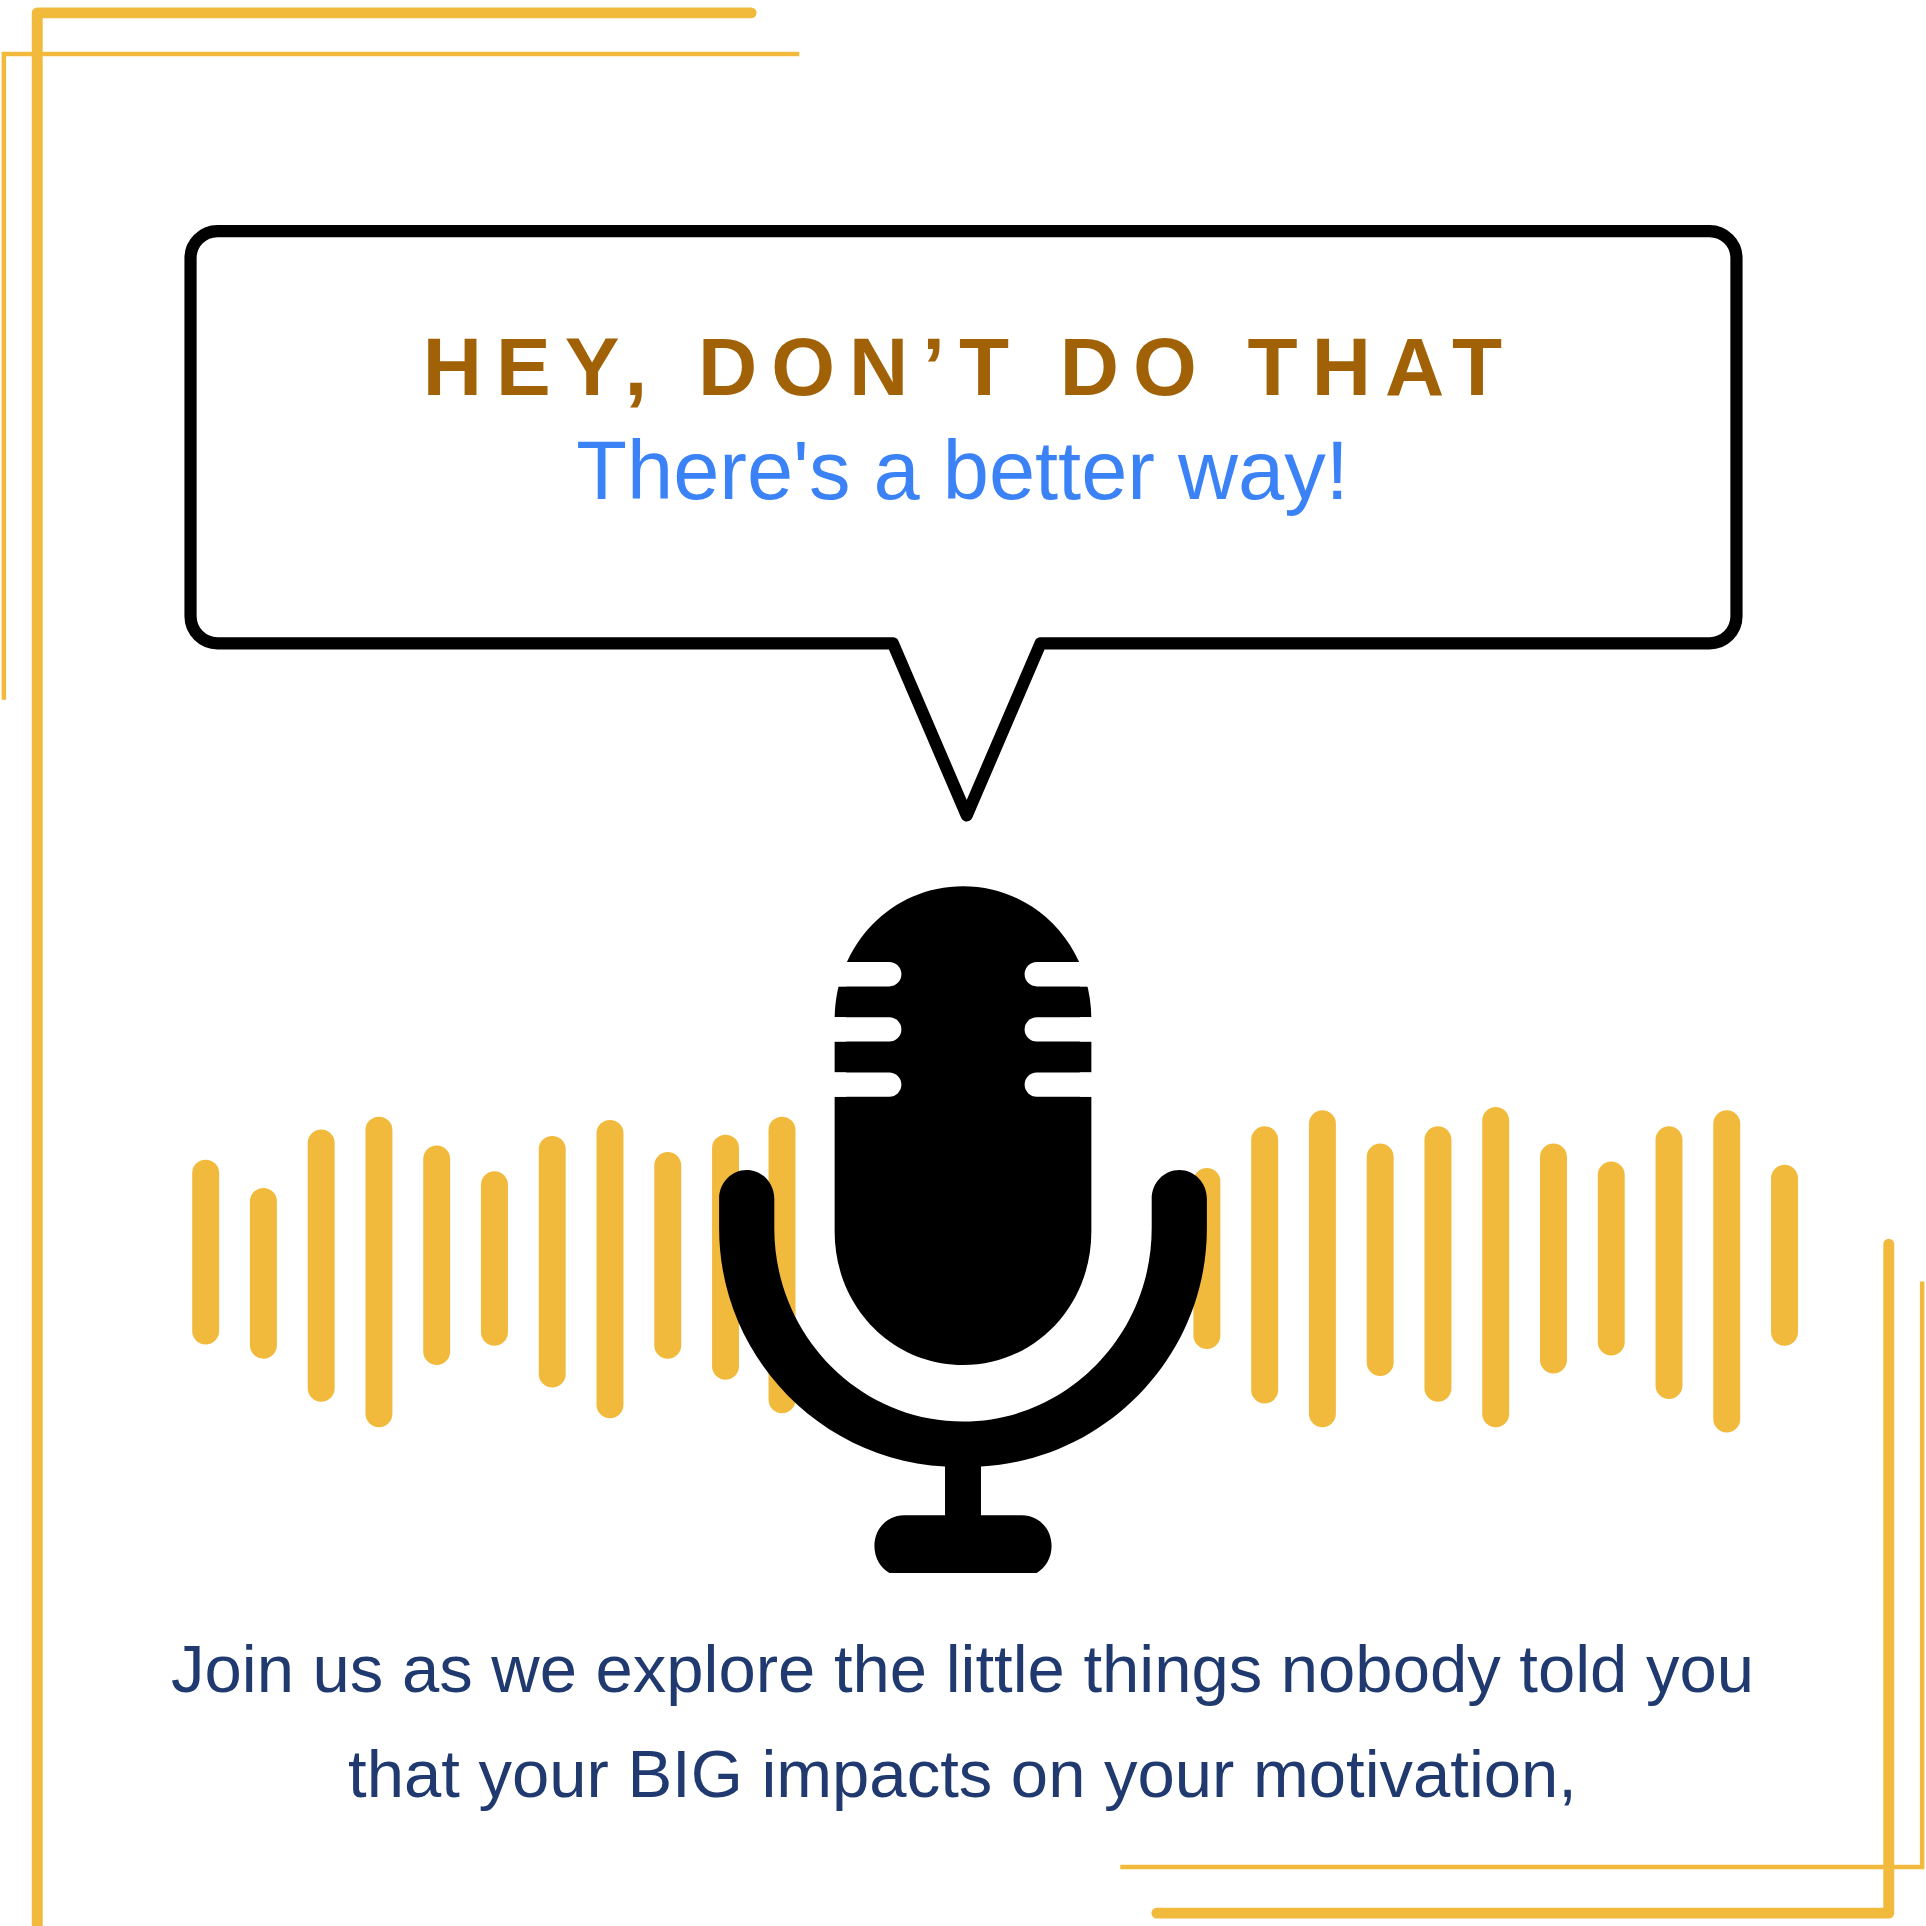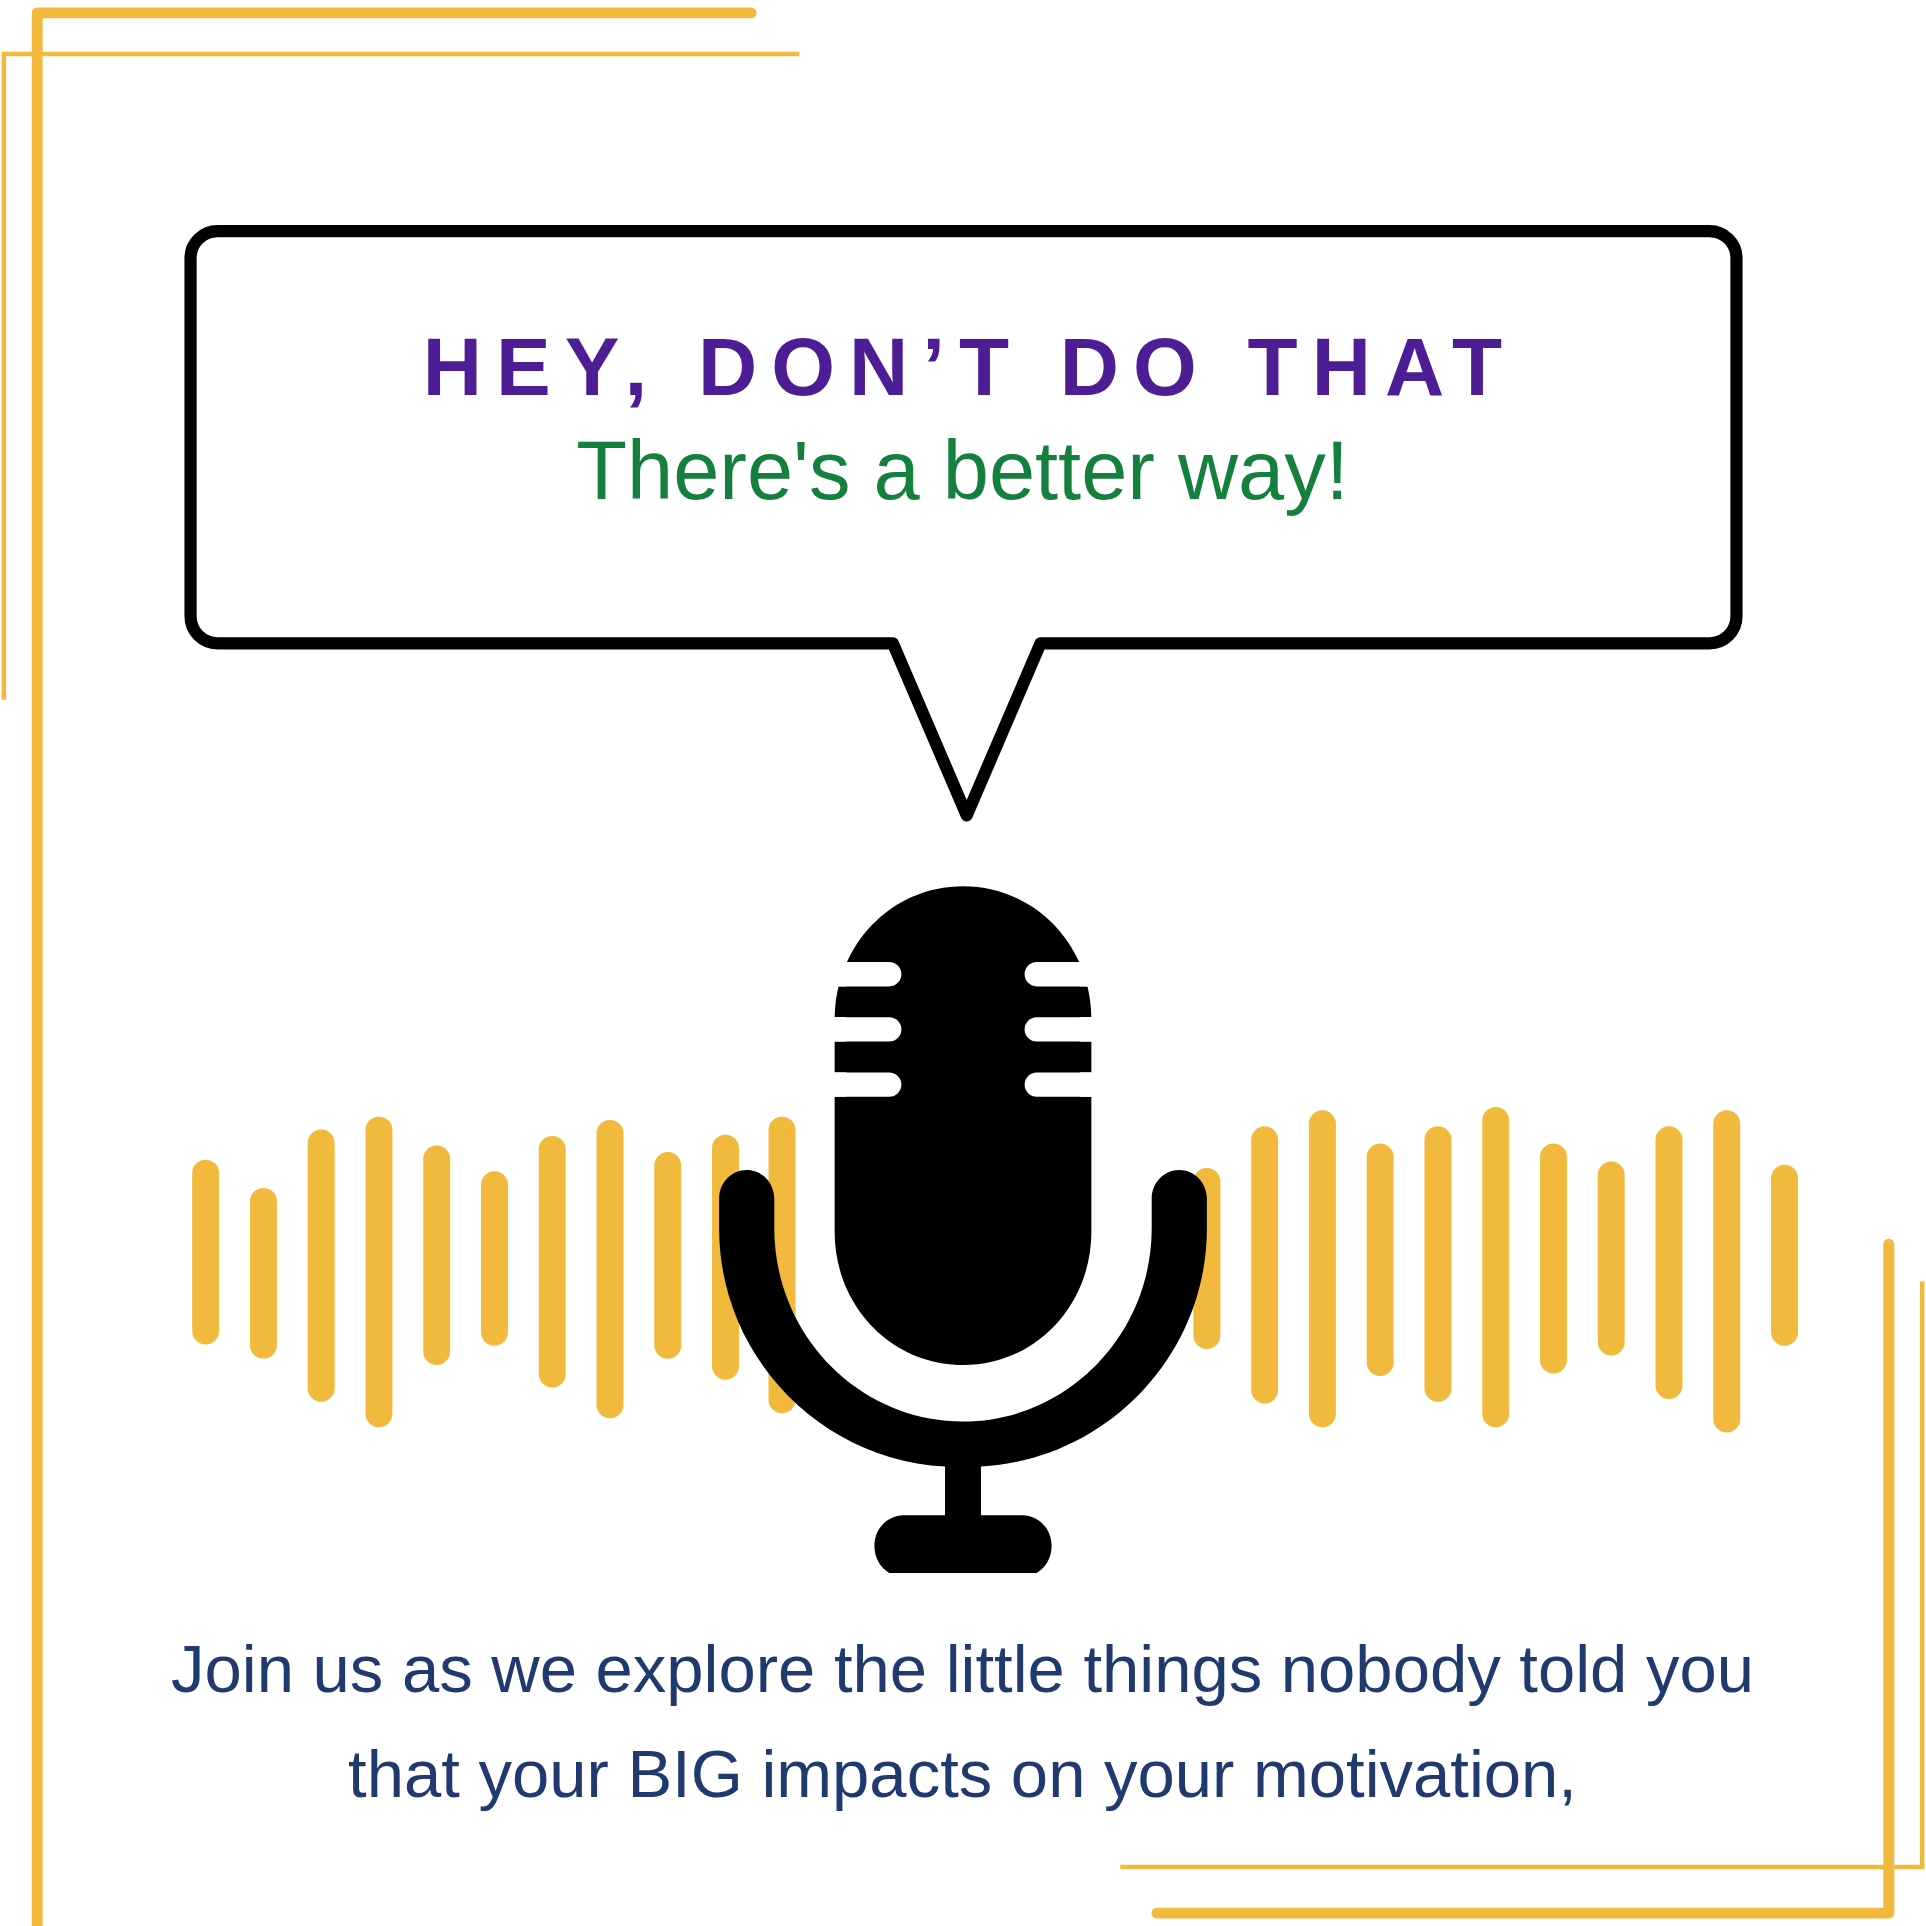--- a/index.html
+++ b/index.html
@@ -43,31 +43,31 @@
     display: flex;
     flex-direction: column;
     align-items: center;
     justify-content: center;
     gap: 19px;
   }
   .headline {
     font-size: 82px;
     font-weight: 700;
     letter-spacing: 14px;
-    color: #4c1d95;
+    color: #a16207;
     text-align: center;
     line-height: 1.0;
     white-space: nowrap;
     text-indent: 14px;
     margin: 0;
   }
   .subhead {
     font-size: 83px;
     font-weight: 400;
-    color: #15803d;
+    color: #3b82f6;
     text-align: center;
     line-height: 1.05;
     white-space: nowrap;
     margin: 0;
     letter-spacing: 0px;
   }
 
   
   .wave-band {
     position: absolute;

